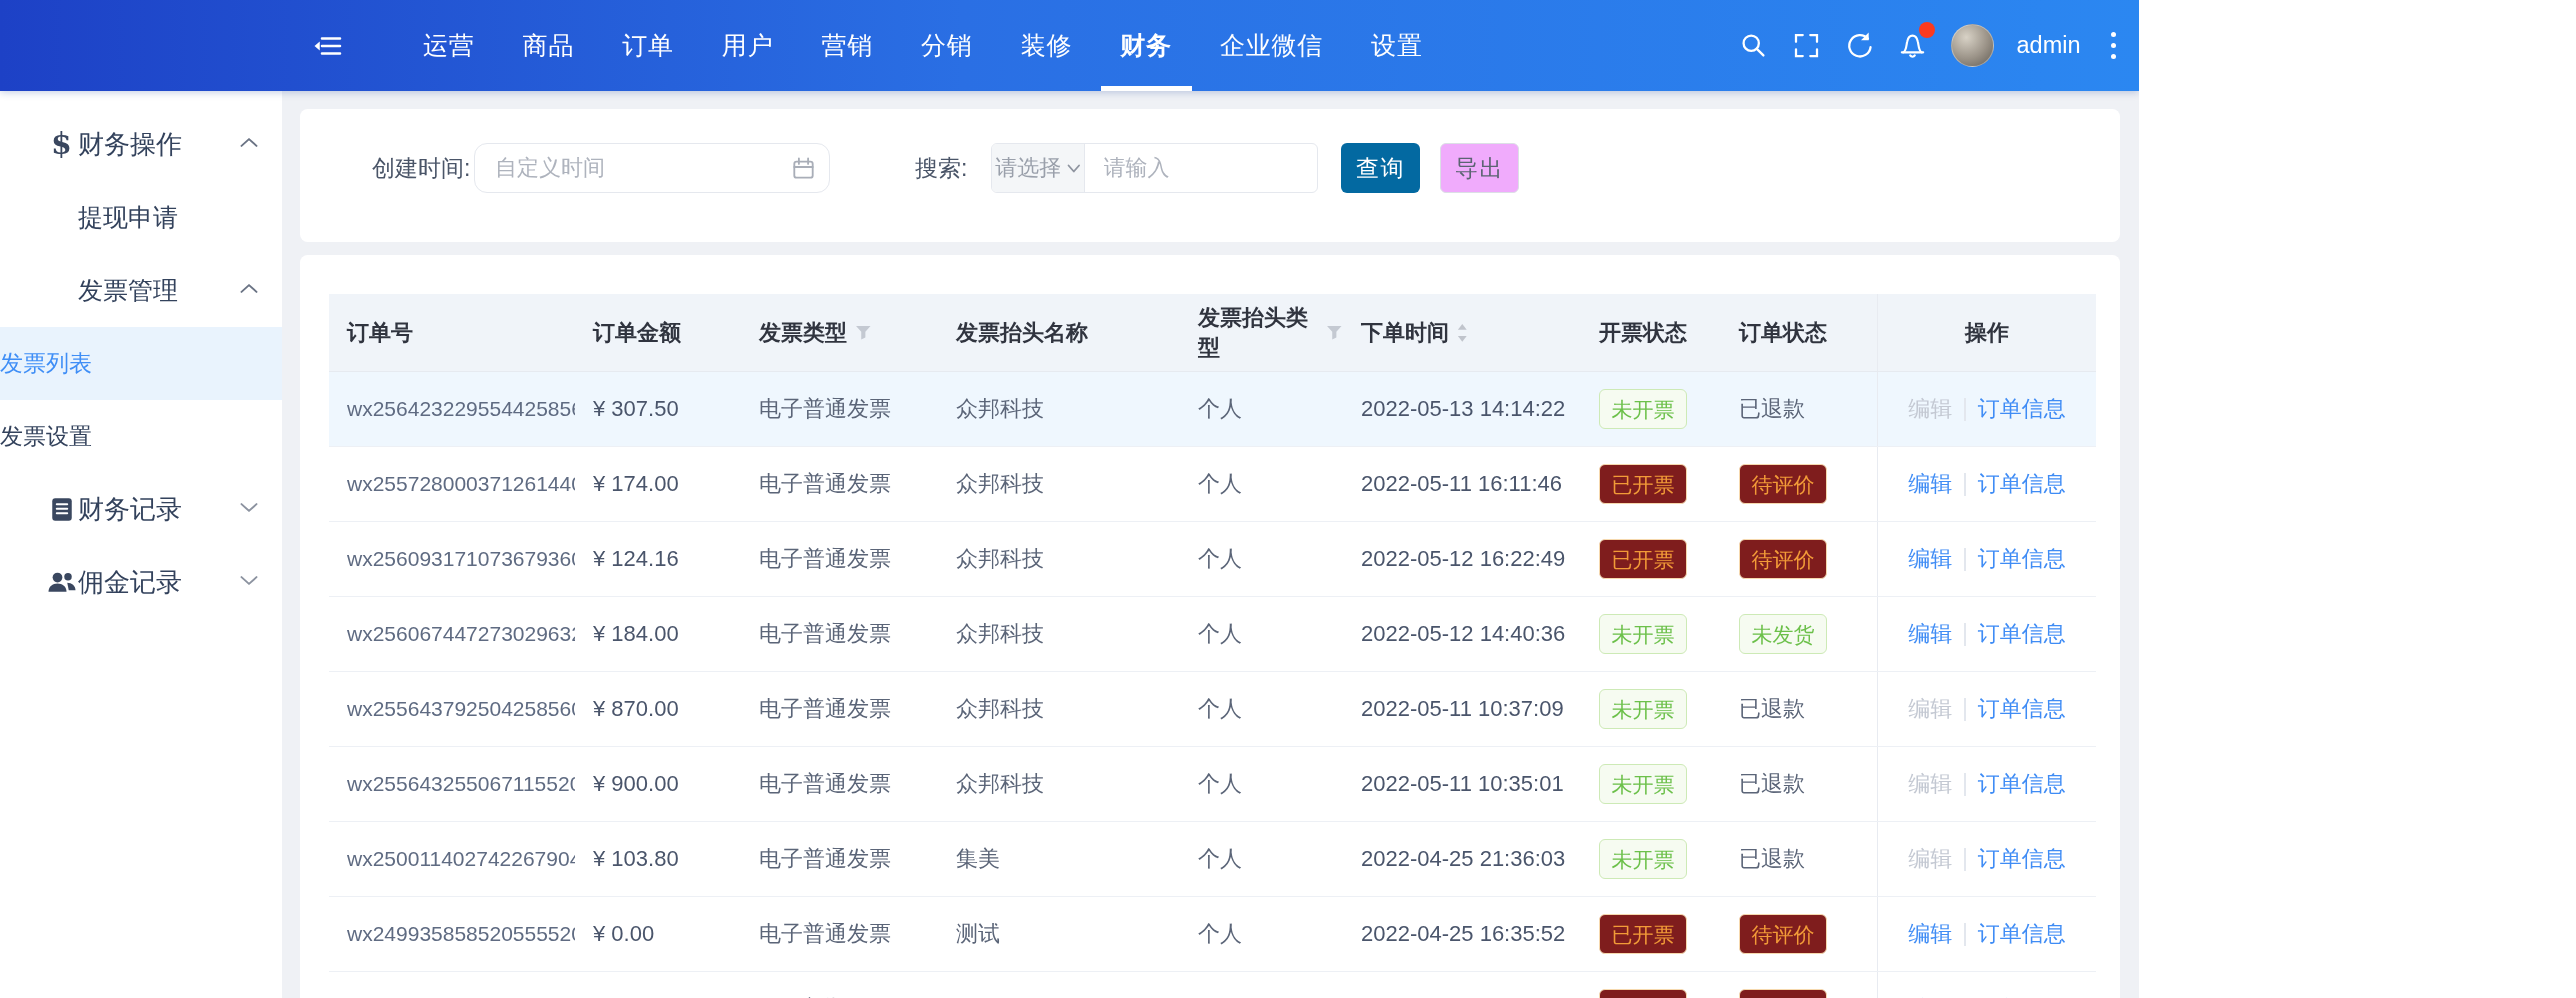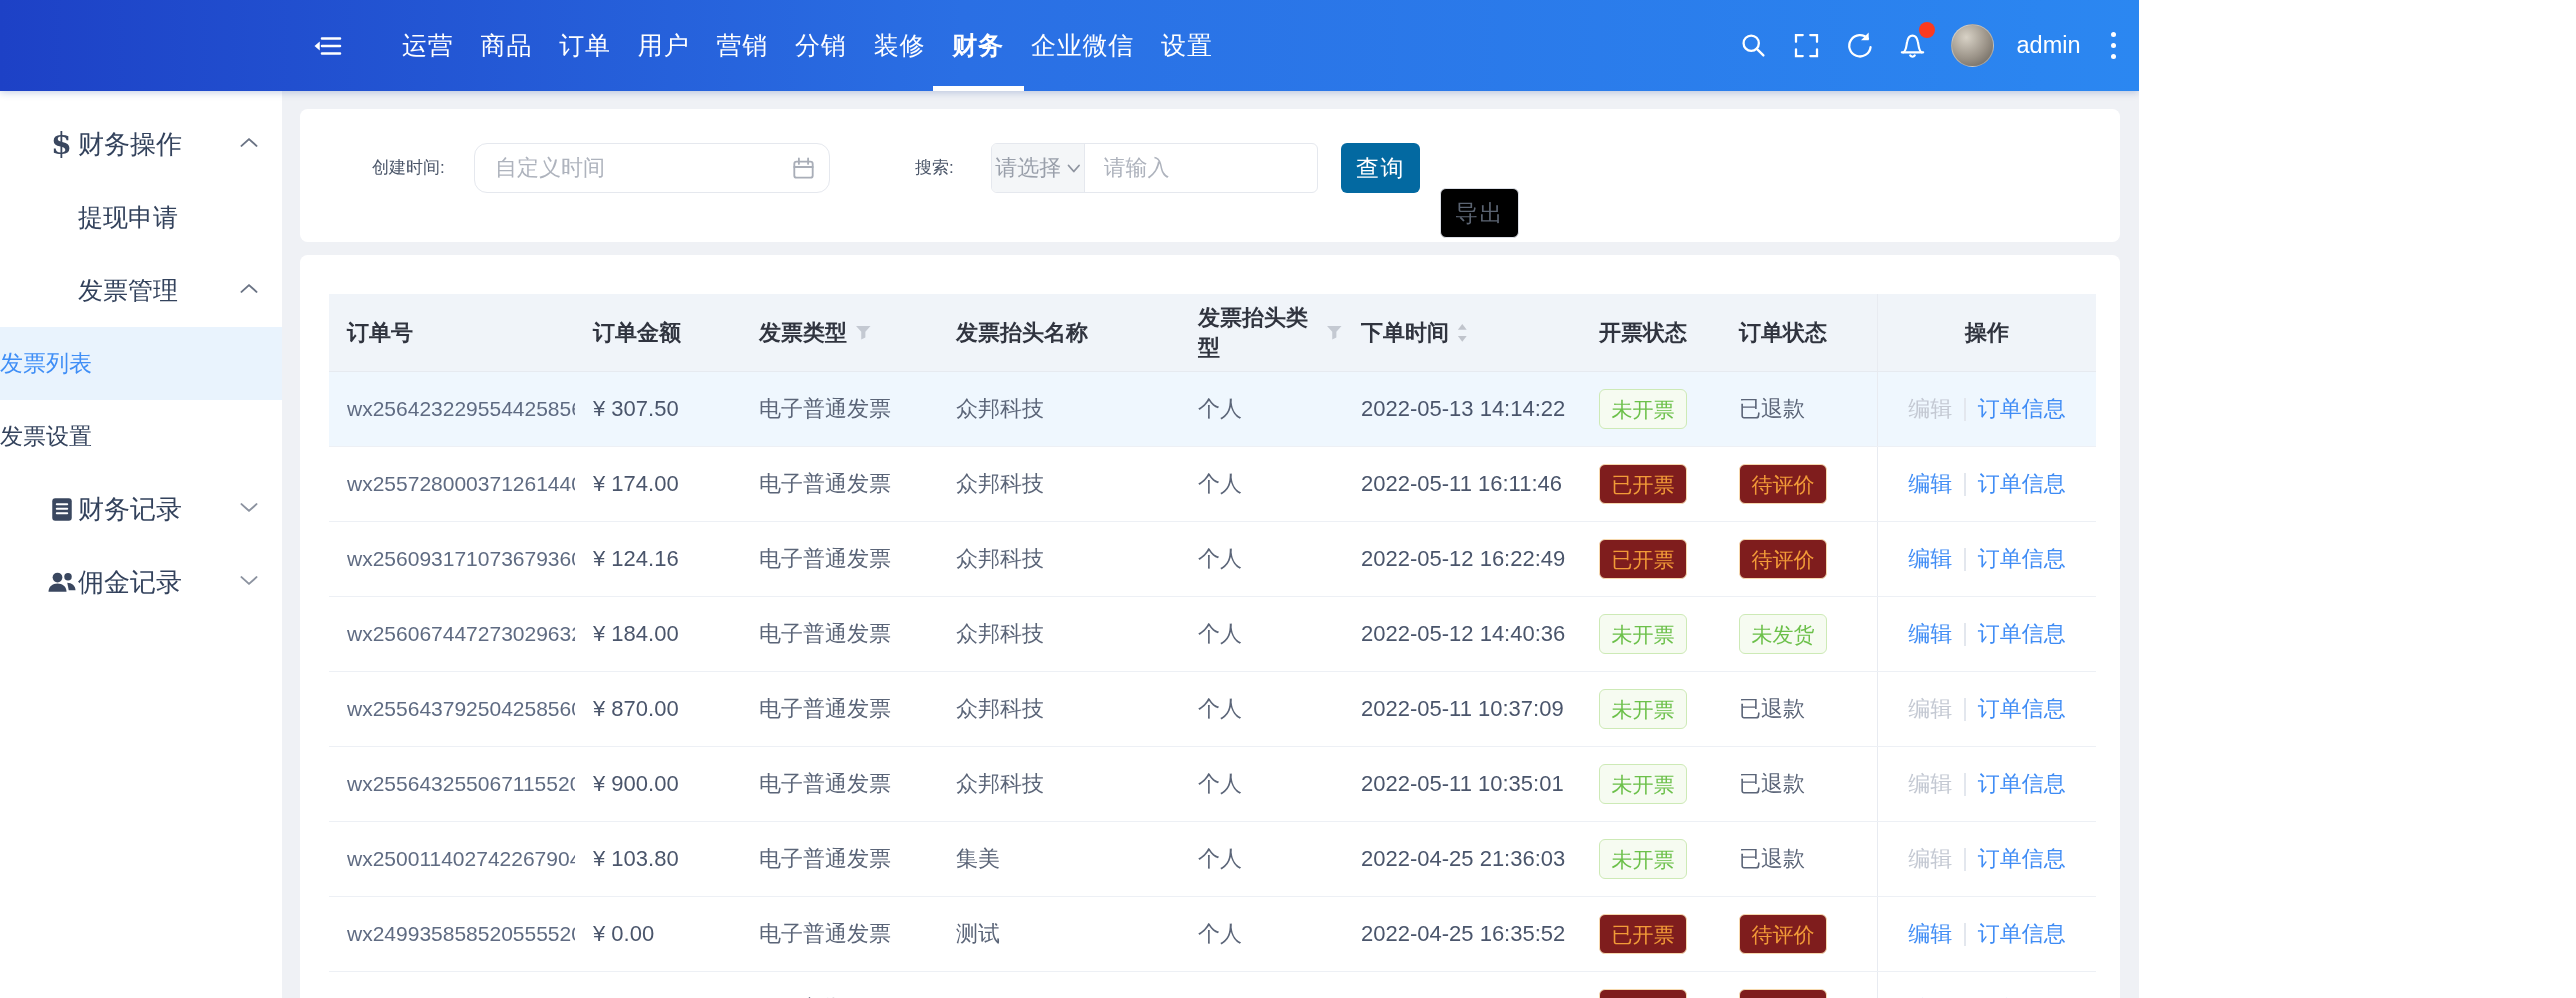--- a/index.html
+++ b/index.html
@@ -4,21 +4,21 @@
 <style>
   html,body{margin:0;padding:0;background:#ffffff;}
   body{width:2576px;height:999px;overflow:hidden;position:relative;
        font-family:"Liberation Sans","DejaVu Sans",sans-serif;-webkit-font-smoothing:antialiased;}
   .app{position:absolute;left:0;top:0;width:2139px;height:999px;background:#eff1f5;overflow:hidden;}
 
   
   .topbar{position:absolute;left:0;top:0;width:2139px;height:91px;z-index:30;
           background:linear-gradient(90deg,#1d41c6 0%,#2a6fe4 45%,#2b87f1 100%);
           box-shadow:0 1.5px 7.6px rgba(20,60,150,.25);}
-  .nav{position:absolute;left:313px;top:0;height:91px;display:flex;align-items:center;gap:27px;}
+  .nav{position:absolute;left:313px;top:0;height:91px;display:flex;align-items:center;gap:48px;}
   .hamburger{width:30px;height:91px;display:flex;align-items:center;margin-right:32px;cursor:pointer;}
   .nav-item{position:relative;height:91px;display:flex;align-items:center;color:#fff;
             font-size:25px;letter-spacing:0.8px;cursor:pointer;}
   .nav-item.active{font-weight:bold;}
   .nav-item.active::after{content:"";position:absolute;left:-19.7px;right:-19.7px;bottom:0;height:5.3px;background:#fff;}
   .top-right{position:absolute;right:0;top:0;height:91px;display:flex;align-items:center;gap:23px;padding-right:15px;}
   .tool-icon{width:30px;height:30px;display:flex;align-items:center;justify-content:center;cursor:pointer;}
   .bell-wrap{position:relative;}
   .red-dot{position:absolute;top:-9px;right:-7.6px;width:16.6px;height:16.6px;border-radius:50%;background:#fb3a1e;}
   .avatar{width:41px;height:41px;border-radius:50%;cursor:pointer;
@@ -41,40 +41,40 @@
   .side-row.selected .lbl{color:#3f8ef6;}
   .dollar{font-family:"DejaVu Serif","Liberation Serif",serif;font-weight:bold;font-size:30px;color:#3a475f;line-height:1;}
 
   
   .content{position:absolute;left:282px;top:91px;width:1857px;height:908px;overflow:hidden;}
   .card{position:absolute;background:#fff;border-radius:7.6px;}
   .filter-card{left:18px;top:18px;width:1820px;height:133px;}
   .table-card{left:18px;top:164px;width:1820px;height:923px;}
 
   
-  .f-label{position:absolute;top:34px;height:50px;line-height:50px;font-size:17px;color:#4a5568;}
+  .f-label{position:absolute;top:34px;height:50px;line-height:50px;font-size:23px;color:#4a5568;}
   .lbl-time{left:72px;}
   .lbl-search{left:615px;}
   .date-input{position:absolute;left:174px;top:34px;width:356px;height:50px;border:1.5px solid #e5e8ee;border-radius:13px;
               background:#fff;box-sizing:border-box;display:flex;align-items:center;}
   .date-input input{border:none;outline:none;flex:1;margin-left:18px;font-size:22px;color:#333;background:transparent;}
   .date-input input::placeholder{color:#aeb3bd;}
   .cal-icon{margin-right:13.6px;display:flex;}
   .search-group{position:absolute;left:691px;top:34px;width:327px;height:50px;border:1.5px solid #e5e8ee;border-radius:6px;
                 box-sizing:border-box;display:flex;overflow:hidden;background:#fff;}
   .sg-select{width:92px;background:#f4f6f8;border-right:1.5px solid #e5e8ee;display:flex;align-items:center;
              justify-content:center;gap:6px;cursor:pointer;}
   .sg-select span{font-size:22px;color:#9aa0ab;}
   .sg-input{flex:1;display:flex;align-items:center;}
   .sg-input input{border:none;outline:none;width:100%;margin-left:16.6px;font-size:22px;background:transparent;}
   .sg-input input::placeholder{color:#aeb3bd;}
   .btn{position:absolute;top:34px;height:50px;border-radius:6px;font-size:23px;display:flex;align-items:center;
        justify-content:center;cursor:pointer;box-sizing:border-box;letter-spacing:1.5px;}
   .btn-query{left:1041px;width:79px;background:#0369a1;color:#fff;border:none;}
-  .btn-export{left:1140px;width:79px;background:#000000;color:#5b6472;border:1.5px solid #dcdfe6;margin-top:45px;}
+  .btn-export{left:1140px;width:79px;background:#f0abfc;color:#5b6472;border:1.5px solid #dcdfe6;}
 
   
   .table{position:absolute;left:29px;top:39px;width:1767px;}
   .tr{display:grid;grid-template-columns:246px 166px 197px 242px 163px 238px 140px 156px 219px;}
   .thead{height:77px;background:#f0f4f9;border-bottom:0.8px solid #e6eaf0;}
   .thead .cell{font-size:22px;font-weight:bold;color:#30343f;}
   .row{height:74px;background:#fff;border-bottom:0.8px solid #edf0f5;}
   .row.hl{background:#eff7fe;}
   .cell{display:flex;align-items:center;padding-left:18px;box-sizing:border-box;font-size:22px;color:#5b6578;overflow:hidden;}
   .cell.c-order{font-size:21px;color:#5f6b82;}

